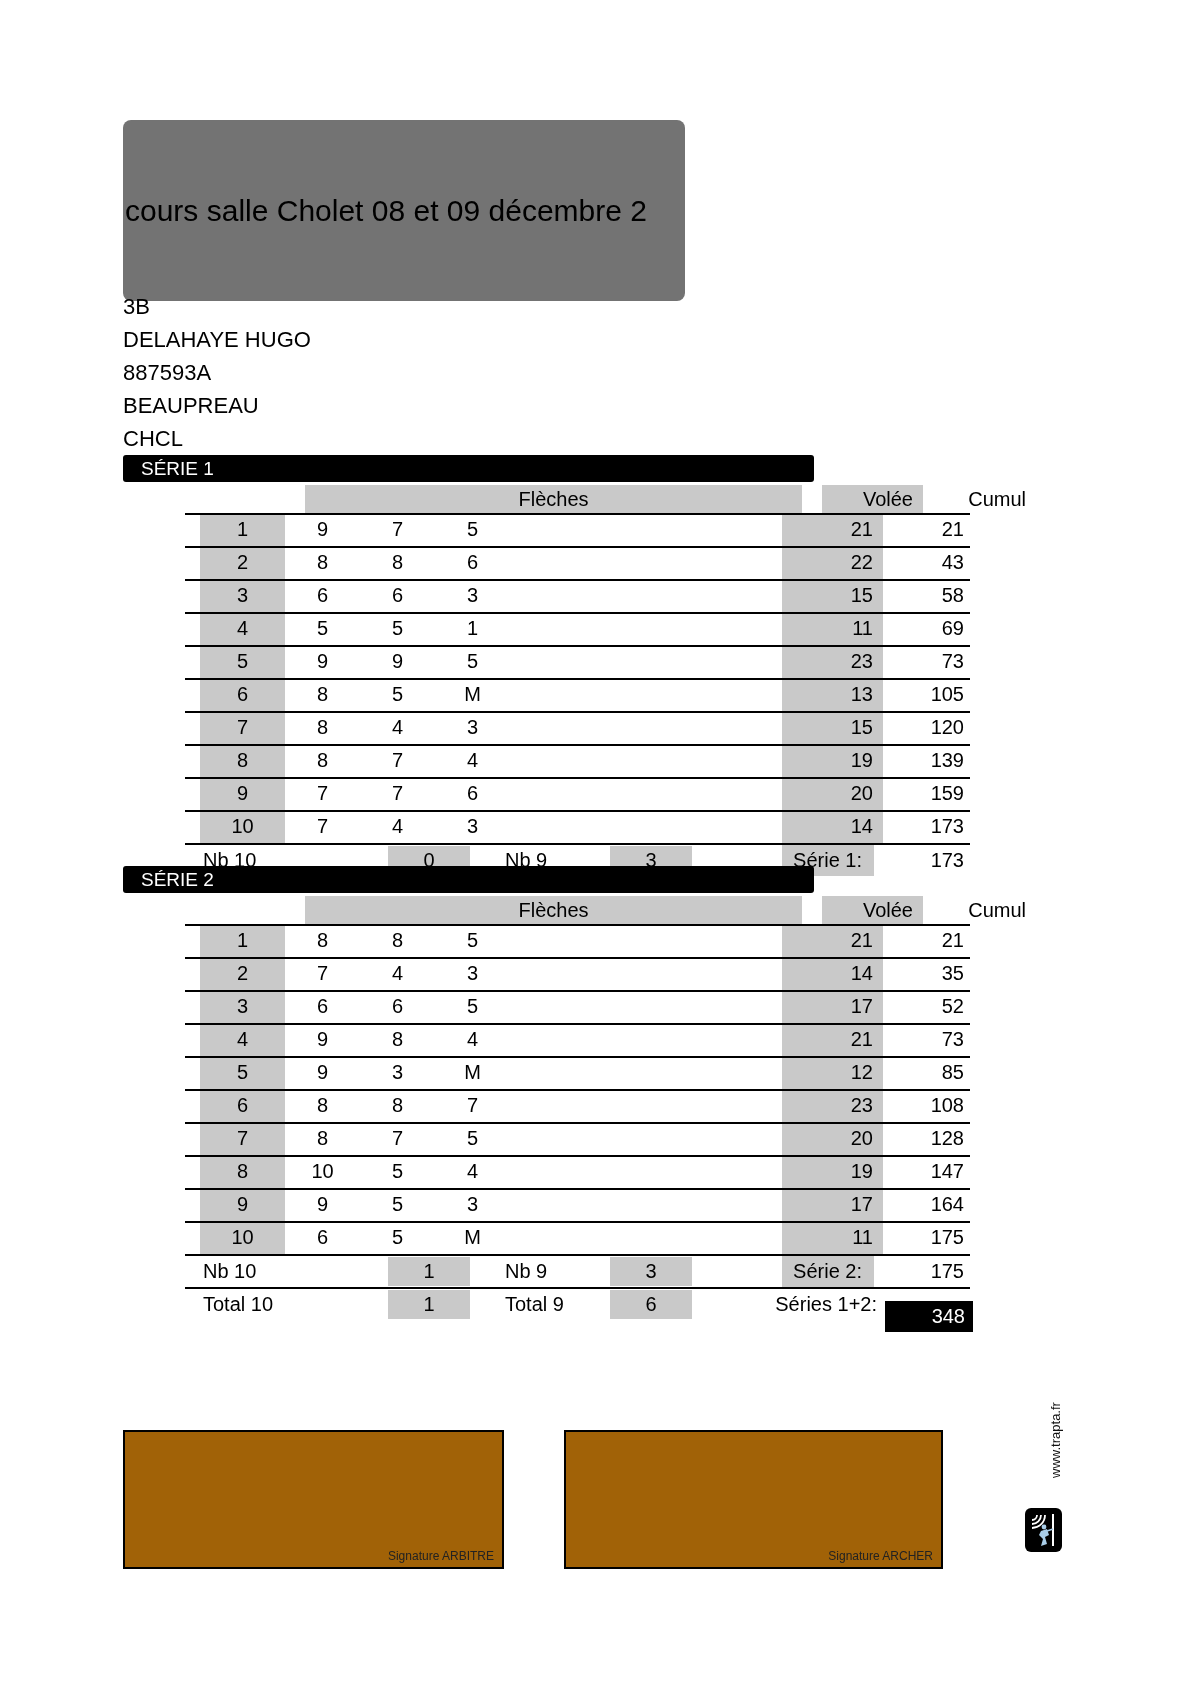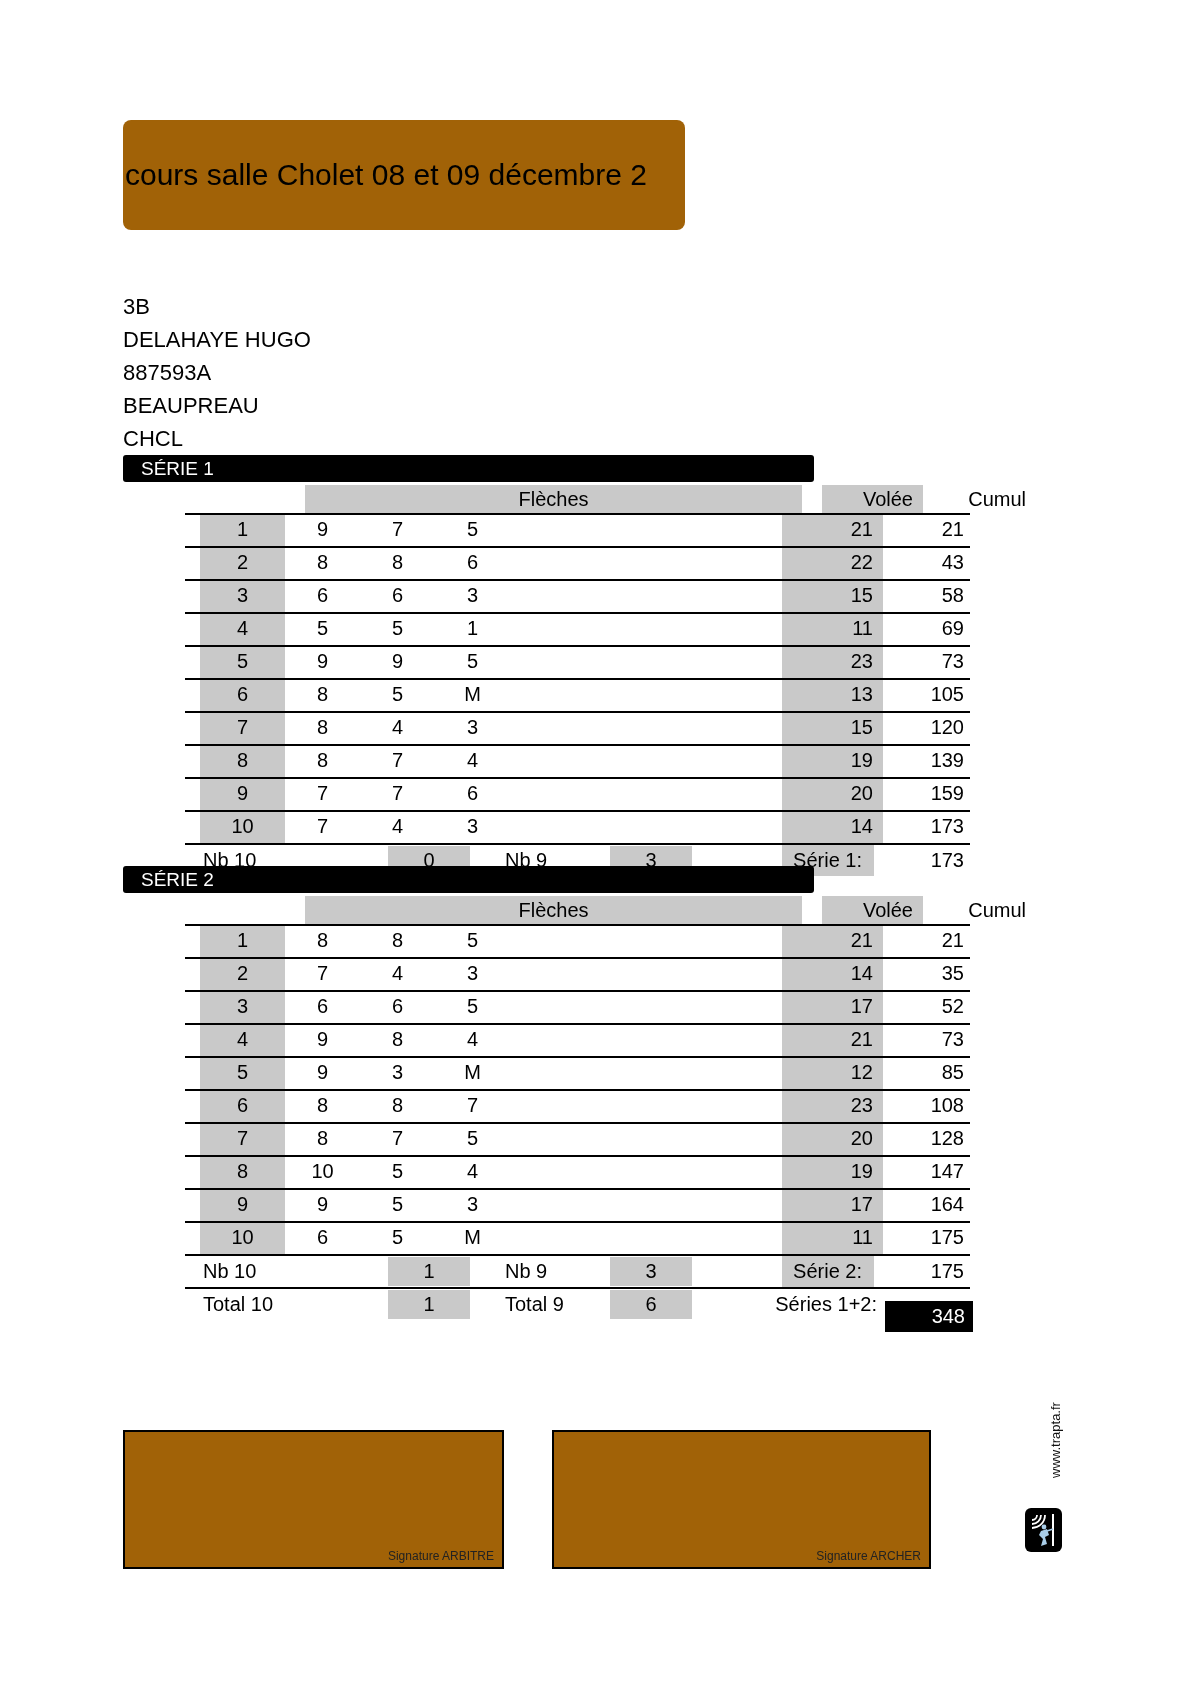--- a/index.html
+++ b/index.html
@@ -1,20 +1,20 @@
 <!DOCTYPE html>
 <html><head>
 <meta charset="utf-8">
 <style>
   html,body{margin:0;padding:0;background:#fff;}
   body{width:1190px;height:1684px;position:relative;font-family:"Liberation Sans",sans-serif;color:#000;}
   .abs{position:absolute;}
 
   
-  .title-box{left:123px;top:120px;width:562px;height:110px;background:#a16207;border-radius:8px;
+  .title-box{left:123px;top:120px;width:562px;height:181px;background:#737373;border-radius:8px;
              overflow:hidden;display:flex;flex-direction:column;justify-content:center;}
   .title-line1{white-space:nowrap;font-size:30px;line-height:40px;padding-left:2px;}
   .title-line2{text-align:center;font-size:30px;line-height:40px;}
 
   
   .archer-info{left:123px;top:290px;font-size:22px;line-height:33px;}
 
   
   .series-bar{left:123px;width:691px;height:27px;background:#000;border-radius:3px;
               color:#fff;font-size:19px;line-height:27px;padding-left:18px;box-sizing:border-box;}
@@ -50,21 +50,21 @@
   .nb-serie{left:597px;width:92px;height:31px;background:#c9c9c9;text-align:right;padding-right:12px;box-sizing:border-box;}
   .nb-total{left:698px;width:87px;text-align:right;padding-right:6px;box-sizing:border-box;}
   .totalrow{border-top:2px solid #000;}
   .gt-label{left:440px;width:252px;text-align:right;}
   .gt-box{left:700px;top:0px;width:88px;height:31px;background:#000;color:#fff;text-align:right;
           padding-right:8px;box-sizing:border-box;margin-top:12px;}
 
   
   .sigbox{top:1430px;height:135px;border:2px solid #000;background:#a16207;}
   .sig-left{left:123px;width:377px;}
-  .sig-right{left:552px;width:375px;}
+  .sig-right{left:564px;width:375px;}
   .sig-label{position:absolute;right:8px;bottom:4px;font-size:12px;color:#222;}
 
   
   .trapta-url{left:1000px;top:1433px;width:110px;height:14px;font-size:13px;text-align:center;
               transform:rotate(-90deg);transform-origin:center;color:#111;}
   .trapta-logo{left:1025px;top:1508px;width:37px;height:44px;}
 </style>
 </head>
 <body>
 

